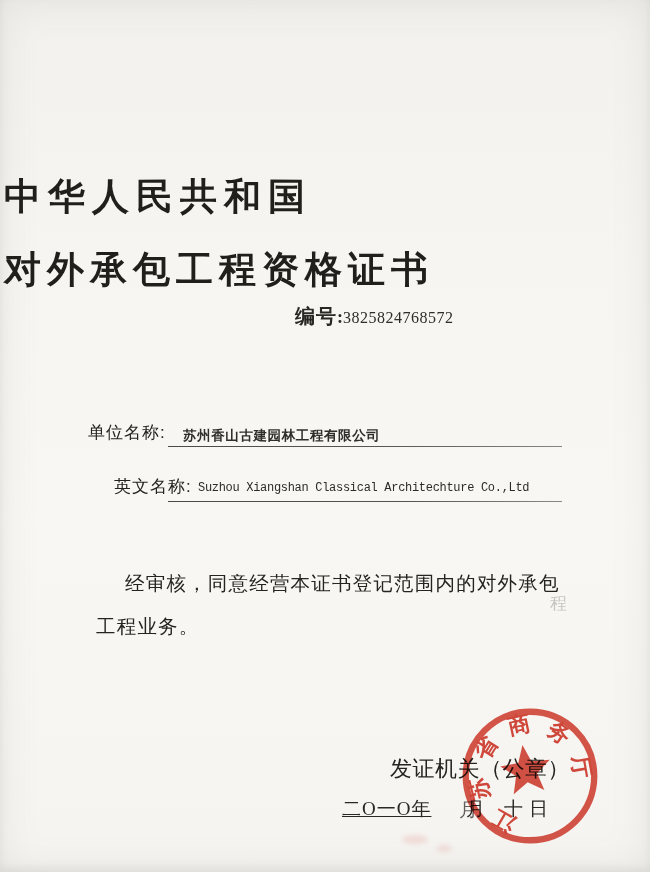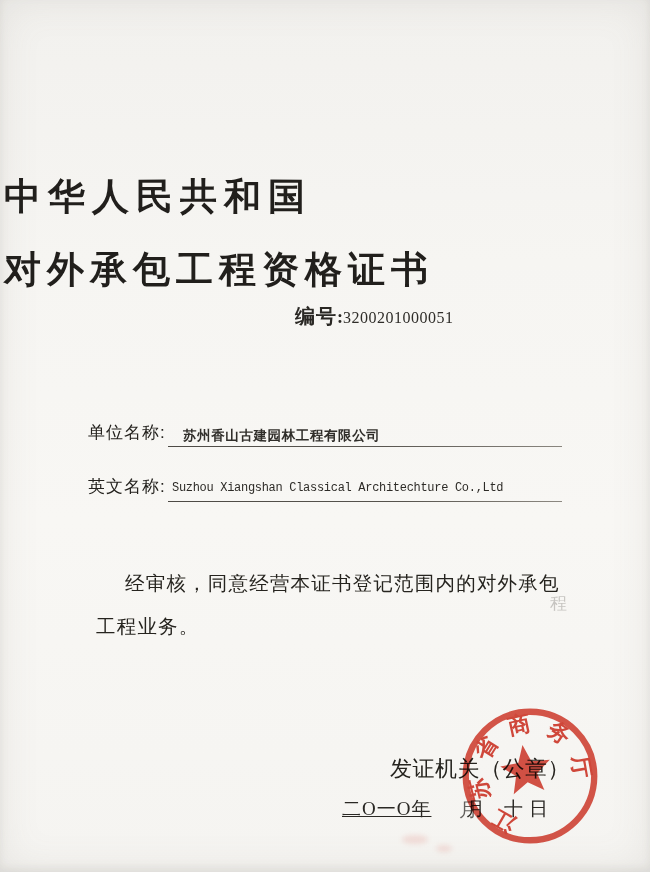--- a/index.html
+++ b/index.html
@@ -36,21 +36,21 @@
   .serial-label { font-size: 20px; font-weight: 600; letter-spacing: 1px; color: #2a2824; }
   .serial-colon { font-size: 18px; font-weight: 600; color: #2a2824; }
   .serial-number { font-size: 16px; letter-spacing: 0.5px; color: #2f2d29; }
 
   .field-row { position: absolute; left: 88px; width: 480px; }
   .field-row .label {
     font-family: "Liberation Sans", "DejaVu Sans", sans-serif;
     font-weight: 400; font-size: 17px; letter-spacing: 1px; color: #24221e;
   }
   .field-1 { top: 421px; }
-  .field-2 { top: 475px; }
+  .field-2 { top: 475px; margin-left: 26px; }
   .value-cjk {
     position: absolute; left: 95px; top: 6px;
     font-family: "Liberation Sans", "DejaVu Sans", sans-serif;
     font-weight: 700; font-size: 13.5px; letter-spacing: 0.6px; color: #302e2a;
     white-space: nowrap;
     text-align: center;
   }
   .value-latin {
     position: absolute; left: 84px; top: 6px;
     font-family: "Liberation Mono", "DejaVu Sans Mono", monospace;
@@ -107,21 +107,21 @@
 <body>
 
 <div class="page">
 
   <div class="title-block">
     <div class="title-line1">中华人民共和国</div>
     <div class="title-line2">对外承包工程资格证书</div>
   </div>
 
   <div class="serial">
-    <span class="serial-label">编号</span><span class="serial-colon">:</span><span class="serial-number">3200201000051</span>
+    <span class="serial-label">编号</span><span class="serial-colon">:</span><span class="serial-number">3825824768572</span>
   </div>
 
   <div class="field-row field-1">
     <span class="label">单位名称:</span>
     <span class="value-cjk">苏州香山古建园林工程有限公司</span>
   </div>
   <div class="underline-1"></div>
 
   <div class="field-row field-2">
     <span class="label">英文名称:</span>

